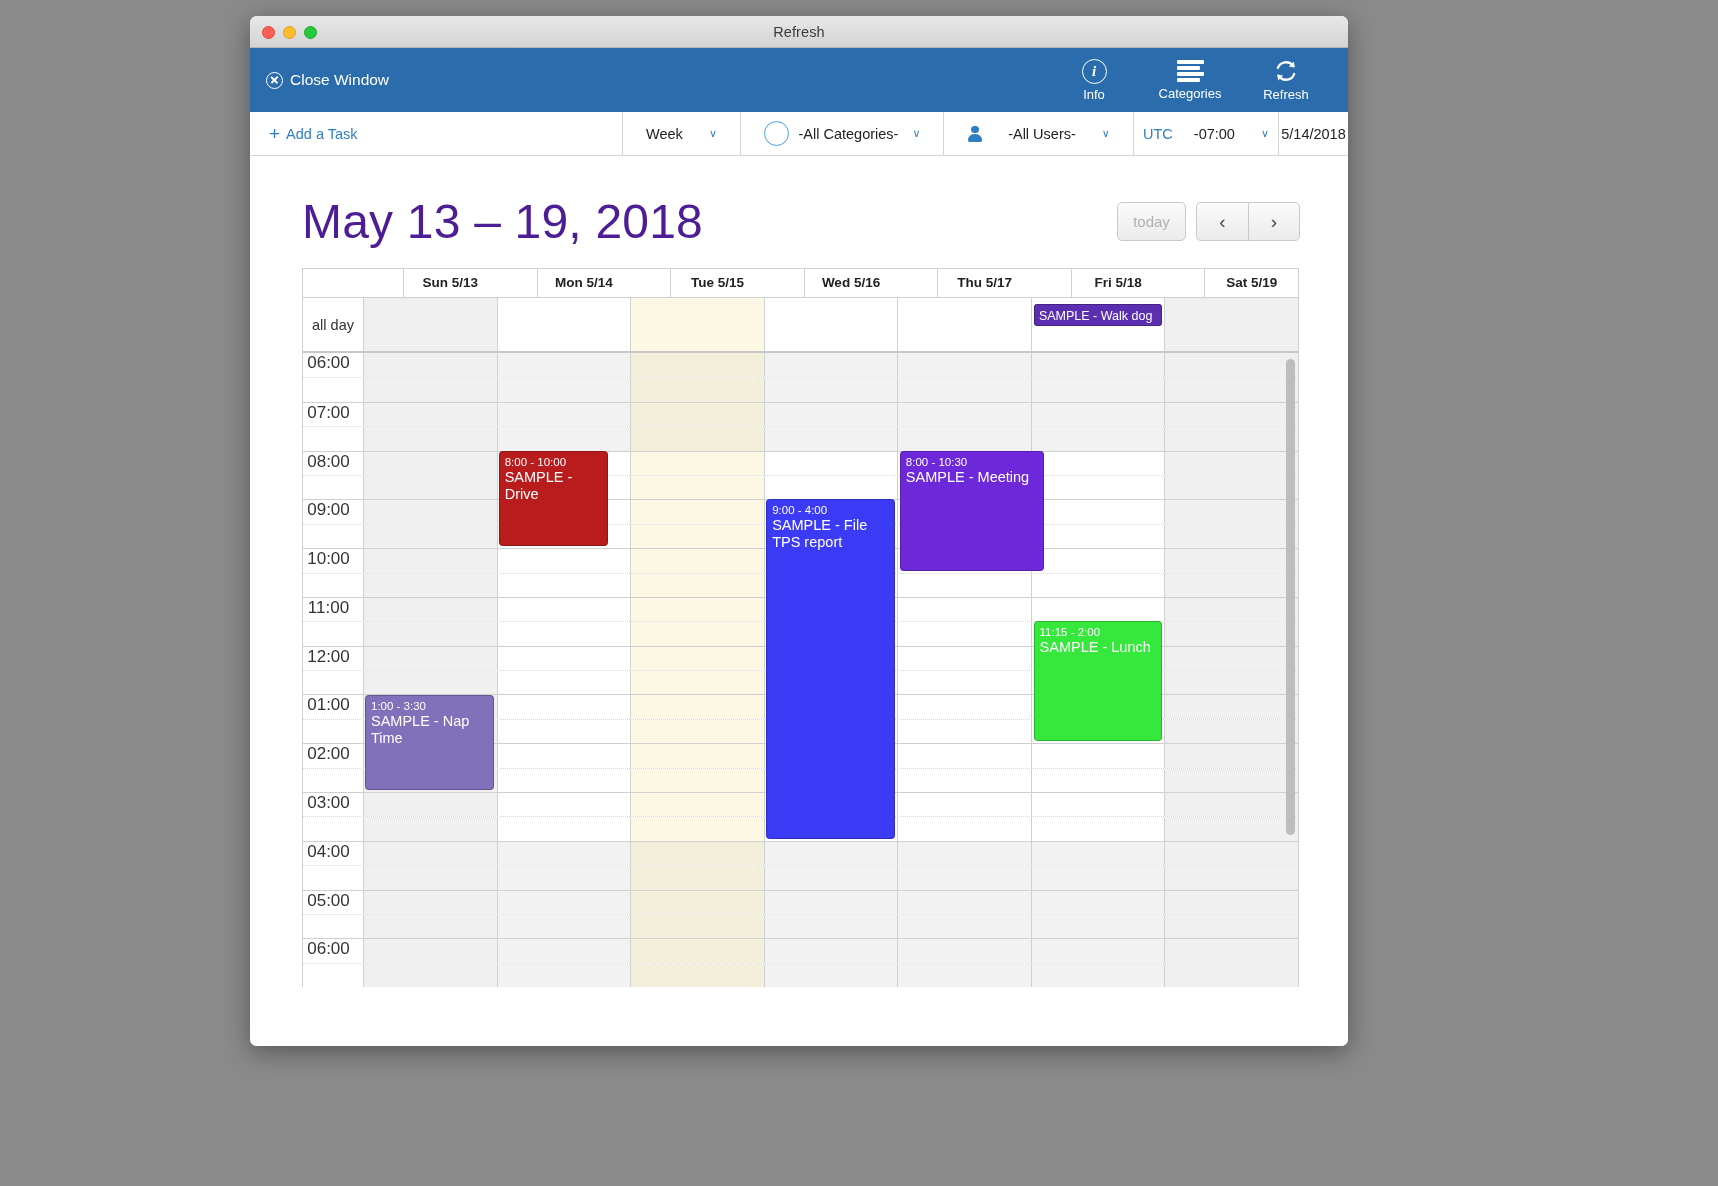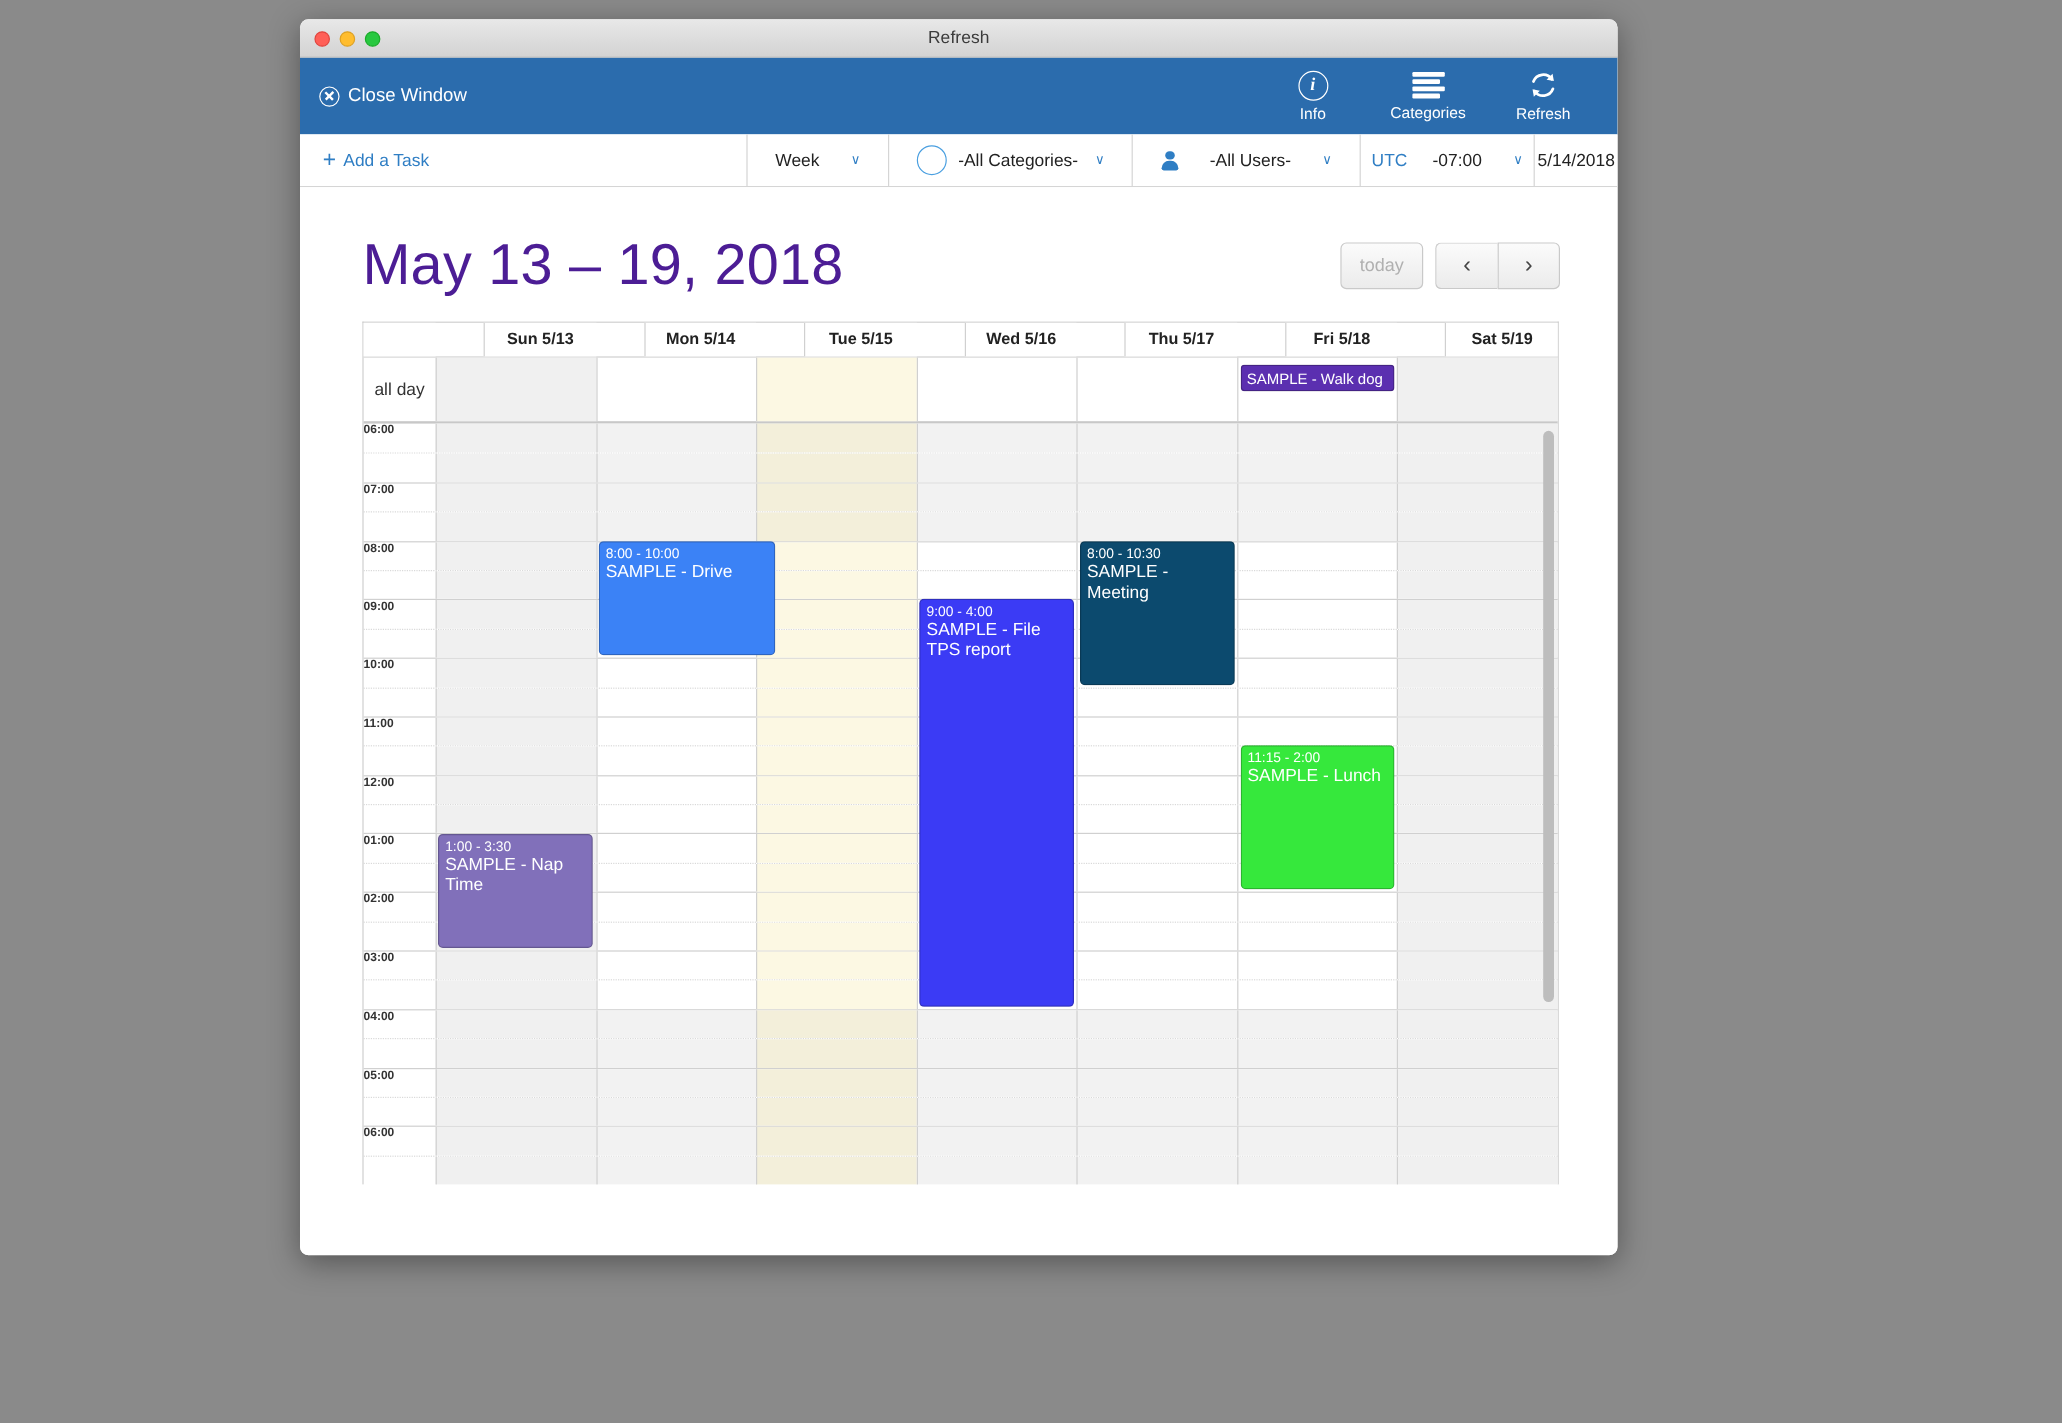--- a/index.html
+++ b/index.html
@@ -170,22 +170,22 @@
     position: absolute; left: 2px; right: 2px; top: 6px; height: 22px;
     border-radius: 3px; color: #fff; font-size: 12.5px; line-height: 22px;
     padding: 0 4px; overflow: hidden; white-space: nowrap; cursor: pointer;
   }
 
   
   #timegrid { position: relative; }
   .trow { display: flex; height: 24.4px; }
   .trow .cell { border-left: 1px solid #d0d0d0; }
   .trow .cell.timecol {
-    border-left: none; text-align: left; padding-right: 9px;
-    font-size: 10px; color: #333; white-space: nowrap; font-weight: bold;
+    border-left: none; text-align: center; padding-right: 9px;
+    font-size: 17px; color: #333; white-space: nowrap;
   }
   .trow.hour { border-top: 1px solid #d0d0d0; }
   .trow.half { border-top: 1px dotted #d9d9d9; }
   .trow.hour:first-child { border-top: none; }
   .trow.half .cell.timecol { color: transparent; }
 
   
   #events { position: absolute; left: 60px; top: 0; right: 0; bottom: 0; pointer-events: none; }
   .evt {
     position: absolute; border-radius: 4px; color: #fff;
@@ -579,33 +579,33 @@
               <div class="cell daycol" style="background:#f0f0f0"></div>
               <div class="cell daycol" style="background:#f2f2f2"></div>
               <div class="cell daycol" style="background:#f3efda"></div>
               <div class="cell daycol" style="background:#f2f2f2"></div>
               <div class="cell daycol" style="background:#f2f2f2"></div>
               <div class="cell daycol" style="background:#f2f2f2"></div>
               <div class="cell daycol" style="background:#f0f0f0"></div>
             </div>
           </div>
         <div id="events">
-            <div class="evt" style="left: 135.714px; top: 97.6px; width: 147px; height: 95.6px; background: #3b82f6; border: 1px solid rgba(0, 0, 0, 0.22);">
+            <div class="evt" style="left: 135.714px; top: 97.6px; width: 109px; height: 95.6px; background: #b91c1c; border: 1px solid rgba(0, 0, 0, 0.22);">
               <span class="t">8:00 - 10:00</span>
               <span class="n">SAMPLE - Drive</span>
             </div>
             <div class="evt" style="left: 2px; top: 341.6px; width: 128.714px; height: 95.6px; background: rgb(129, 112, 186); border: 1px solid rgba(0, 0, 0, 0.22);">
               <span class="t">1:00 - 3:30</span>
               <span class="n">SAMPLE - Nap Time</span>
             </div>
             <div class="evt" style="left: 403.143px; top: 146.4px; width: 128.714px; height: 339.6px; background: rgb(59, 59, 245); border: 1px solid rgba(0, 0, 0, 0.22);">
               <span class="t">9:00 - 4:00</span>
               <span class="n">SAMPLE - File TPS report</span>
             </div>
-            <div class="evt" style="left: 536.857px; top: 97.6px; width: 129px; height: 120px; background: #0c4a6e; border: 1px solid rgba(0, 0, 0, 0.22);">
+            <div class="evt" style="left: 536.857px; top: 97.6px; width: 144px; height: 120px; background: #6d28d9; border: 1px solid rgba(0, 0, 0, 0.22);">
               <span class="t">8:00 - 10:30</span>
               <span class="n">SAMPLE - Meeting</span>
             </div>
             <div class="evt" style="left: 670.571px; top: 268.4px; width: 128.714px; height: 120px; background: rgb(54, 232, 60); border: 1px solid rgba(0, 0, 0, 0.22);">
               <span class="t">11:15 - 2:00</span>
               <span class="n">SAMPLE - Lunch</span>
             </div>
           </div>
         <div id="vscroll">
           <div id="vthumb"></div>

